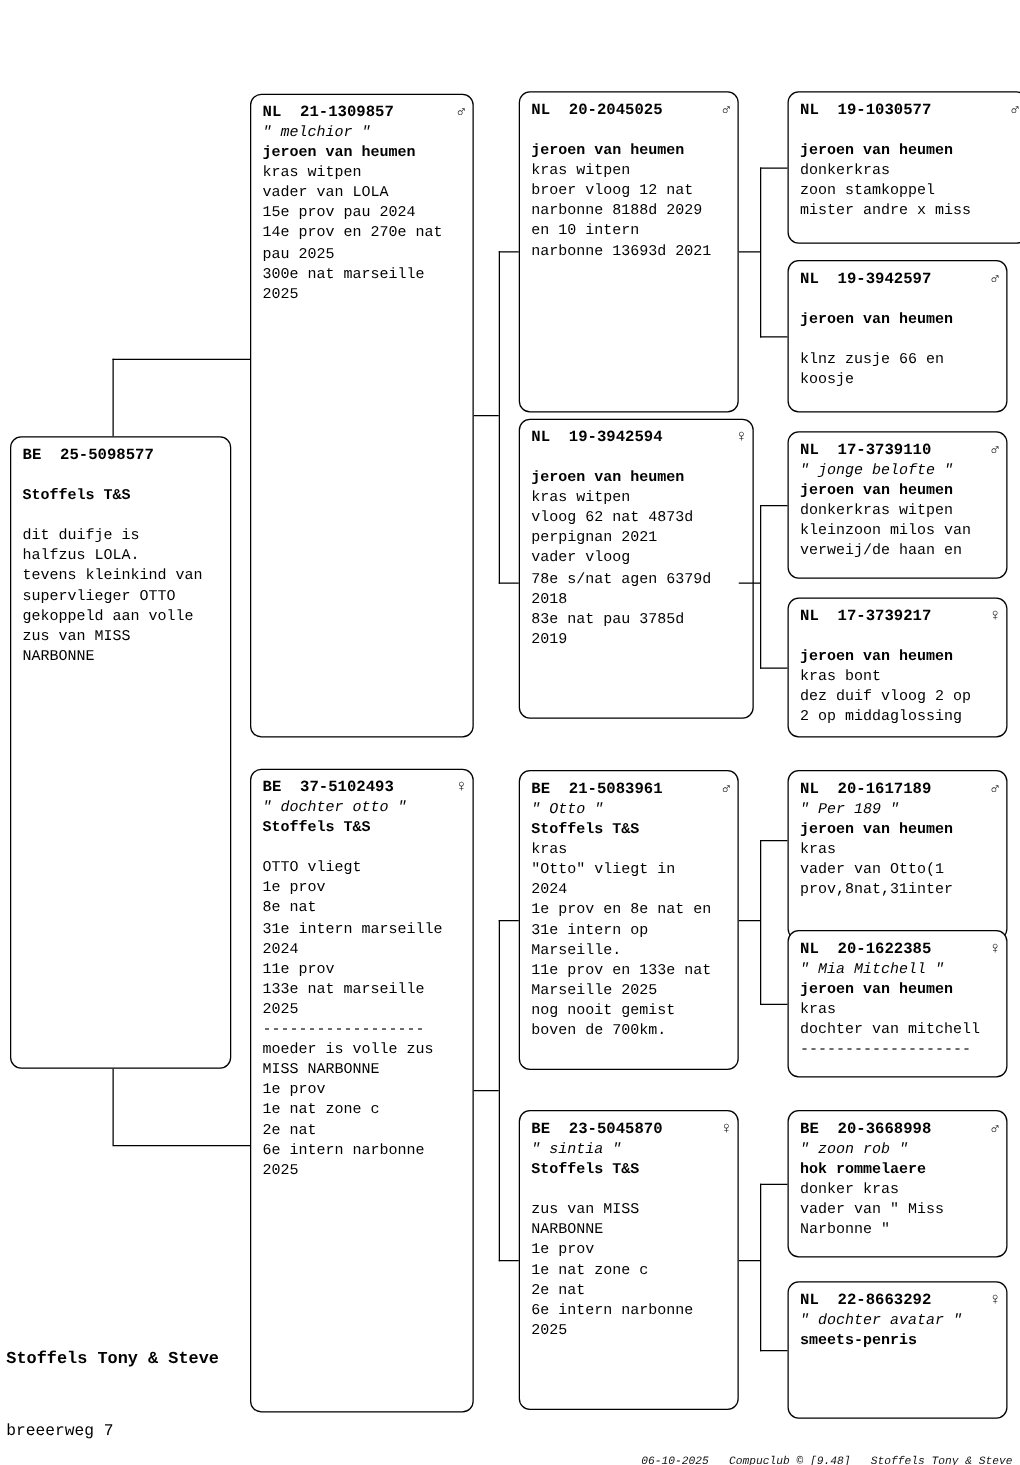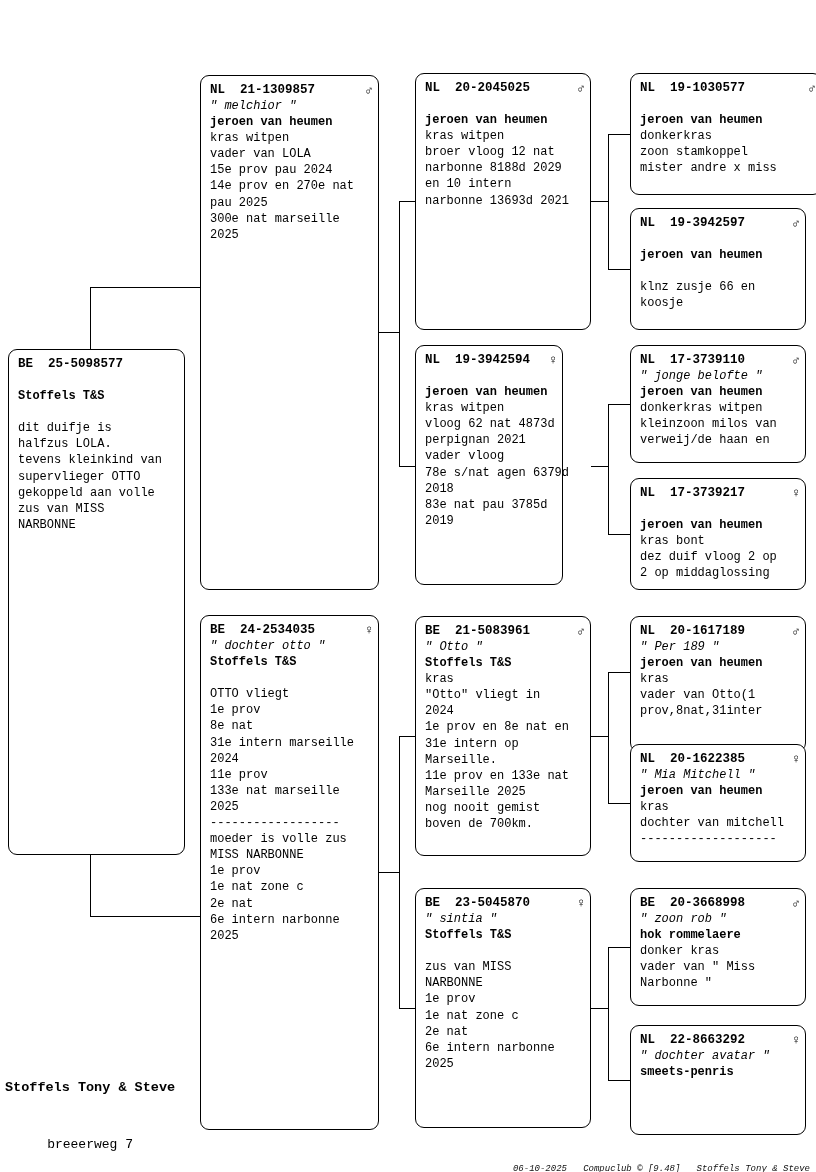--- a/index.html
+++ b/index.html
@@ -12,31 +12,31 @@
     position:absolute; left:404px; top:11px;
     font-family:"Liberation Sans","DejaVu Sans",sans-serif;
     font-size:21px; color:#1b1b1b; white-space:pre;
   }
   .box {
     position:absolute; box-sizing:border-box; background:#fff;
     border:1px solid #000; border-radius:9px;
     padding:6px 5px 0 9px; font-size:12px;
   }
   .box-head {
-    display:flex; justify-content:space-between; align-items:flex-end;
+    display:flex; justify-content:space-between; align-items:center;
     font-weight:bold; font-size:12.5px; line-height:16px; white-space:pre;
   }
   .sex { font-weight:normal; font-size:13px; line-height:14px; }
   .ln { line-height:16.1px; white-space:pre; font-size:12px; }
   .ln.b { font-weight:bold; }
   .ln.i { font-style:italic; }
   .conn { position:absolute; background:#000; }
   .owner { position:absolute; left:5px; top:1042px; white-space:pre; }
   .owner-name { font-weight:bold; font-size:13.5px; line-height:20px; }
-  .owner-line { font-size:13px; line-height:21px;text-align:center; }
+  .owner-line { font-size:13px; line-height:21px; }
   .footer {
     position:absolute; right:6px; top:1164px;
     font-style:italic; font-size:9px; white-space:pre; color:#111;
   }
 </style>
 </head>
 <body>
 
 <div class="page">
 
@@ -73,21 +73,21 @@
         <div class="ln">15e prov pau 2024</div>
         <div class="ln">14e prov en 270e nat</div>
         <div class="ln">pau 2025</div>
         <div class="ln">300e nat marseille</div>
         <div class="ln">2025</div>
       </div>
   </div>
 
   <div class="box" style="left:200px;top:615px;width:179px;height:515px">
     <div class="box-head">
-      <span class="ring">BE  24-2534035</span>
+      <span class="ring">BE  37-5102493</span>
       <span class="sex">♀</span>
     </div>
     <div class="box-body">
         <div class="ln i">" dochter otto "</div>
         <div class="ln b">Stoffels T&amp;S</div>
         <div class="ln">&nbsp;</div>
         <div class="ln">OTTO vliegt</div>
         <div class="ln">1e prov</div>
         <div class="ln">8e nat</div>
         <div class="ln">31e intern marseille</div>
@@ -115,21 +115,21 @@
         <div class="ln">&nbsp;</div>
         <div class="ln b">jeroen van heumen</div>
         <div class="ln">kras witpen</div>
         <div class="ln">broer vloog 12 nat</div>
         <div class="ln">narbonne 8188d 2029</div>
         <div class="ln">en 10 intern</div>
         <div class="ln">narbonne 13693d 2021</div>
       </div>
   </div>
 
-  <div class="box" style="left:415px;top:345px;width:148px;height:240px">
+  <div class="box" style="left:415px;top:335px;width:188px;height:240px">
     <div class="box-head">
       <span class="ring">NL  19-3942594</span>
       <span class="sex">♀</span>
     </div>
     <div class="box-body">
         <div class="ln">&nbsp;</div>
         <div class="ln b">jeroen van heumen</div>
         <div class="ln">kras witpen</div>
         <div class="ln">vloog 62 nat 4873d</div>
         <div class="ln">perpignan 2021</div>

